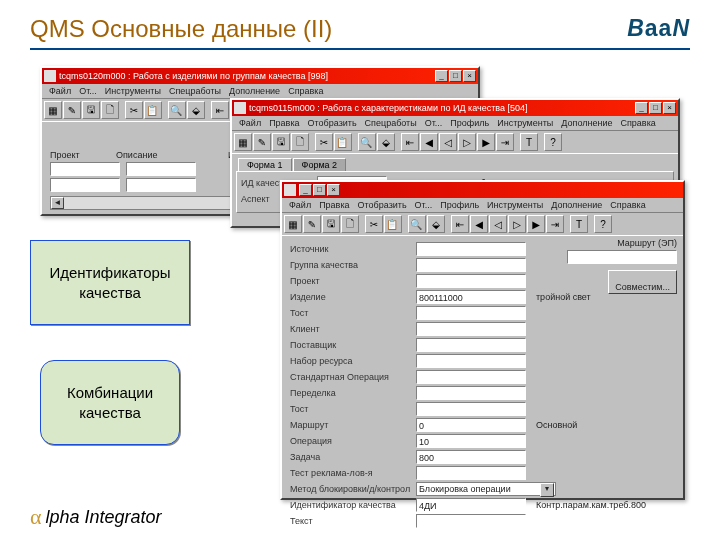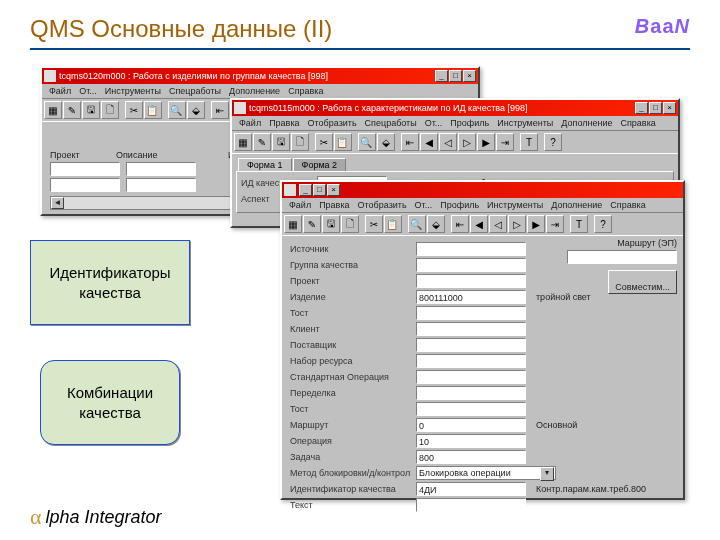--- a/index.html
+++ b/index.html
@@ -1,20 +1,20 @@
 <!DOCTYPE html>
 <html><head>
 <meta charset="utf-8">
 <style>
   * { box-sizing: border-box; margin: 0; padding: 0; font-family: Arial, sans-serif; }
   body { width: 720px; height: 540px; background: #fff; position: relative; overflow: hidden; }
   
   .header { padding: 15px 30px 5px 30px; display: flex; justify-content: space-between; align-items: flex-start; }
   .title { font-size: 24px; color: #a16207; font-weight: normal; }
-  .baan-logo { font-size: 20px; font-weight: bold; letter-spacing: 1px; color: #8b5cf6; font-style: italic; }
+  .baan-logo { font-size: 23px; font-weight: bold; letter-spacing: 1px; color: #0c4a6e; font-style: italic; }
   .baan-logo .a { font-style: normal; }
   .header-line { border-bottom: 2px solid #004488; margin: 0 30px 10px 30px; }
   
   .canvas { position: relative; width: 100%; height: 440px; }
   
   .label-box {
     position: absolute; background: #d8e8c8; border: 1px solid #1d4ed8;
     padding: 22px 14px; font-size: 15px; text-align: center; line-height: 1.3;
     box-shadow: 1px 1px 0 #888;
   }
@@ -164,21 +164,21 @@
       <div class="scrollh">
         <div class="scrollbtn">◄</div>
         <div class="scrollbtn">►</div>
       </div>
     </div>
   </div>
 
   <div class="win" style="left:230px; top:38px; width:450px; height:130px; z-index:2;">
     <div class="titlebar">
       <div class="icon"></div>
-      <div class="tt">tcqms0115m000 : Работа с характеристиками по ИД качества [998]</div>
+      <div class="tt">tcqms0115m000 : Работа с характеристиками по ИД качества [504]</div>
       <div class="winbtns">
         <div class="winbtn">_</div>
         <div class="winbtn">□</div>
         <div class="winbtn">×</div>
       </div>
     </div>
     <div class="menubar" id="menu2">
         <span class="menuitem">Файл</span>
         <span class="menuitem">Правка</span>
         <span class="menuitem">Отобразить</span>
@@ -330,20 +330,24 @@
           <div class="row">
             <div class="lbl">Операция</div>
             <div class="fld fld-md">10</div>
           </div>
           <div class="row">
             <div class="lbl">Задача</div>
             <div class="fld fld-md">800</div>
             <div style="font-size: 9px; margin-left: 4px;"></div>
           </div>
           <div class="row">
+            <div class="lbl">Тест реклама-лов-я</div>
+            <div class="fld fld-md"></div>
+          </div>
+          <div class="row">
             <div class="lbl">Метод блокировки/д/контроля</div>
             <div class="drop" style="width: 140px;">Блокировка операции</div>
           </div>
           <div class="row">
             <div class="lbl">Идентификатор качества</div>
             <div class="fld fld-md">4ДИ</div>
             <div style="font-size: 9px; margin-left: 4px;">Контр.парам.кам.треб.800</div>
           </div>
           <div class="row">
             <div class="lbl">Текст</div>

